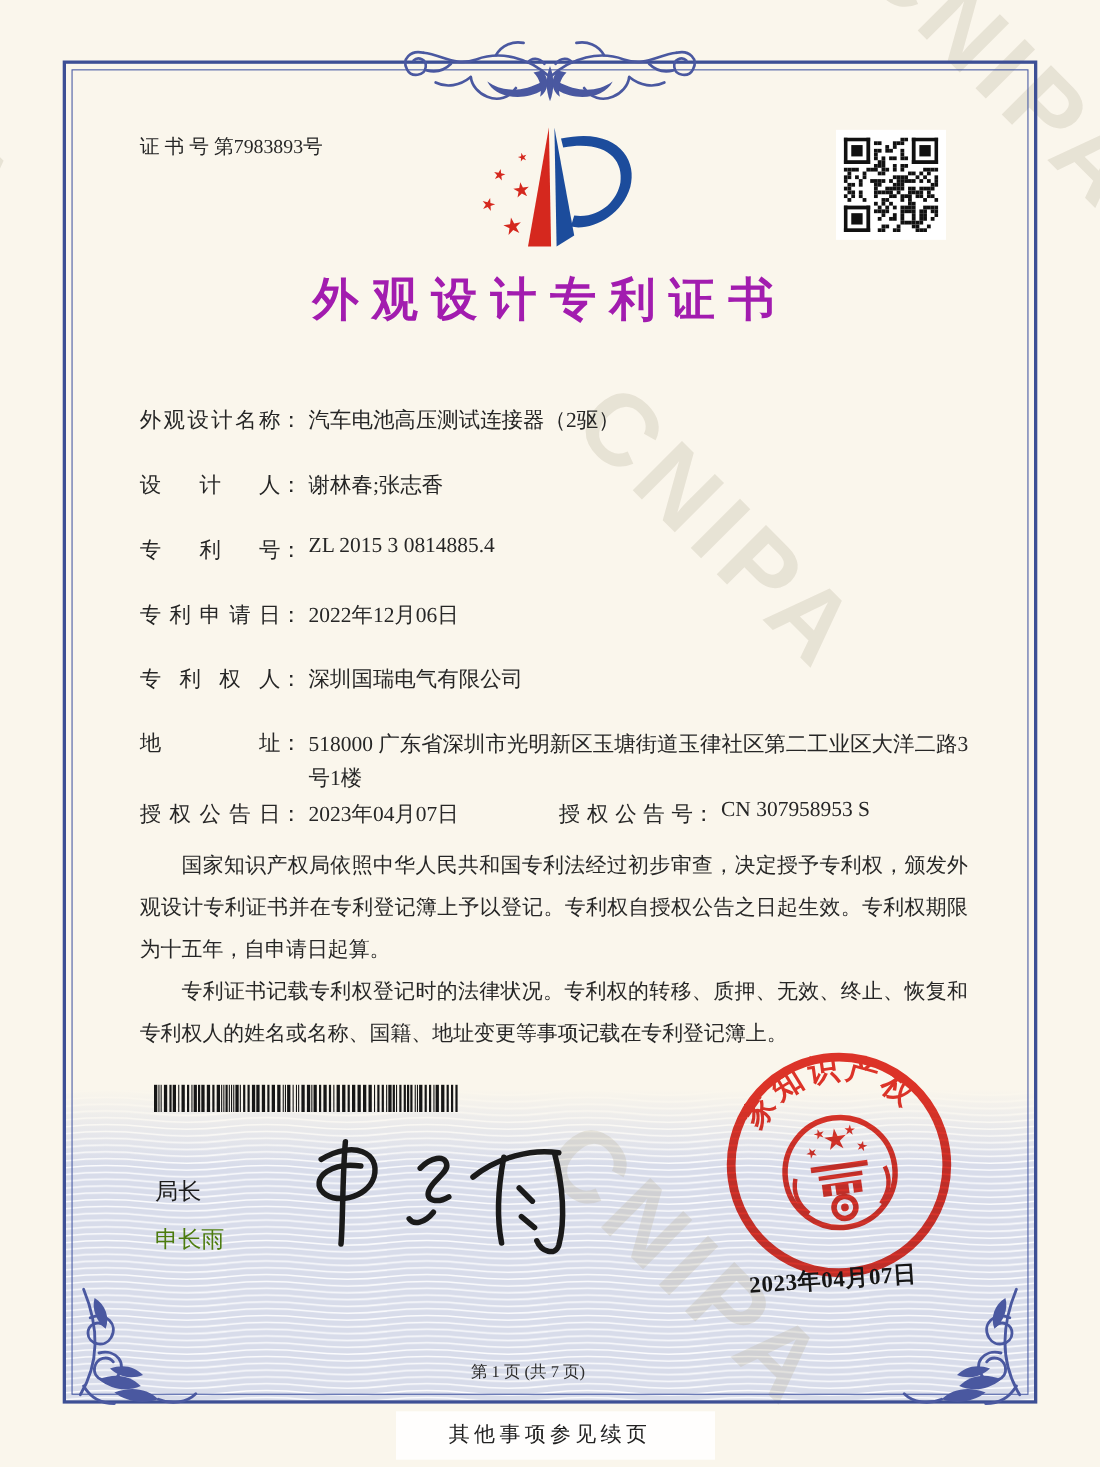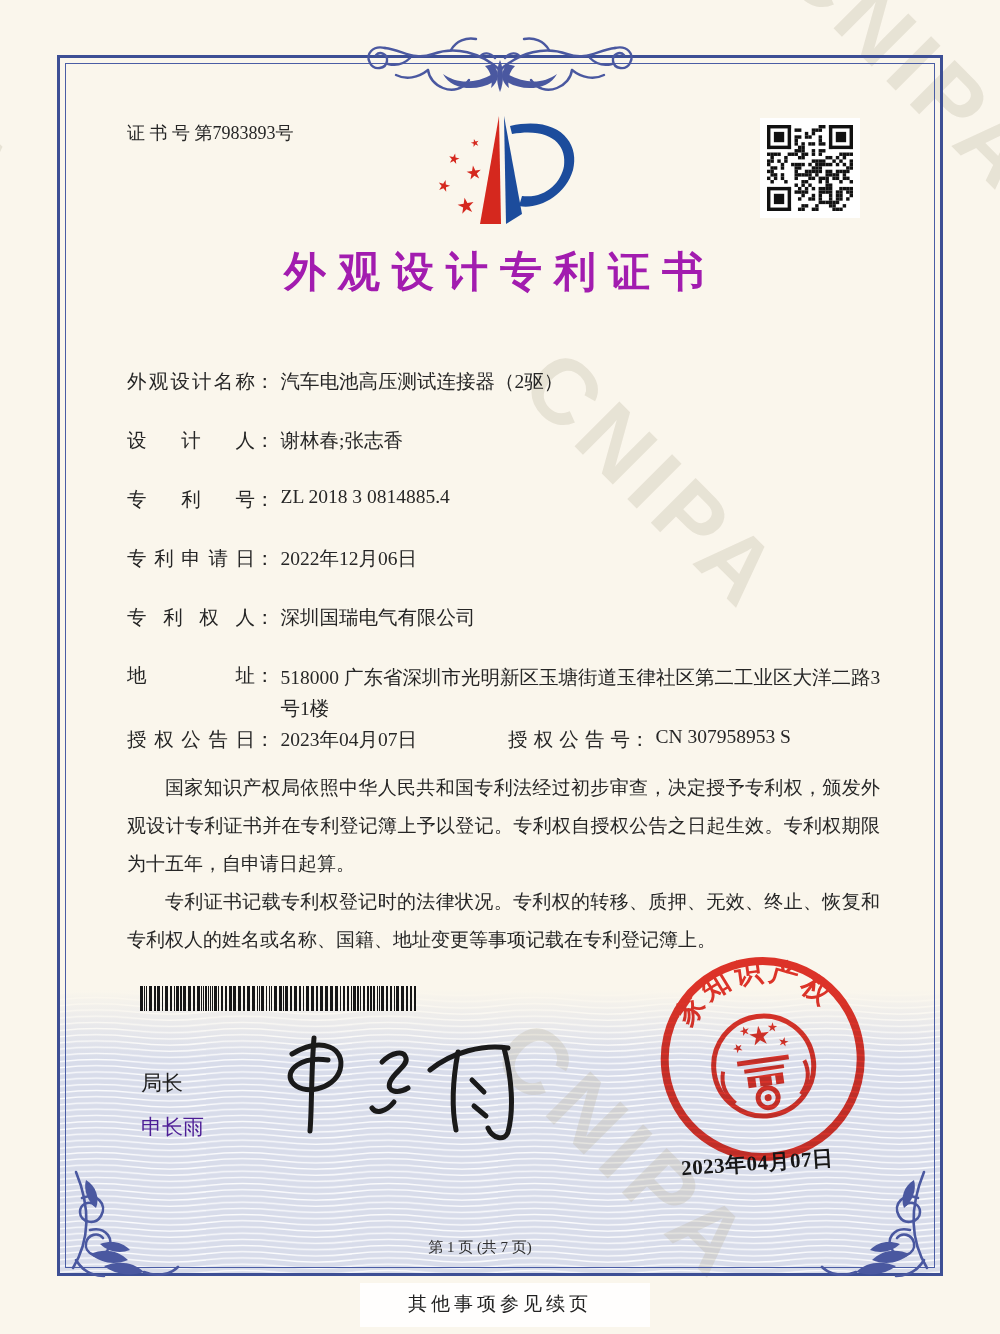--- a/index.html
+++ b/index.html
@@ -46,21 +46,21 @@
   
   .paras{position:absolute;left:127px;top:769px;width:753px;z-index:5;
     font-size:19px;line-height:38px;text-align:justify;}
   .paras p{margin:0;text-indent:2em;}
   
   .barcode{position:absolute;left:140px;top:986px;width:280px;height:25px;z-index:5;line-height:0;}
   
   .sig-title{position:absolute;left:141px;top:1069px;font-size:21px;z-index:5;
     font-family:"Liberation Sans","DejaVu Sans",sans-serif;color:#1c1c1c;}
   .sig-name{position:absolute;left:141px;top:1113px;font-size:21px;z-index:5;
-    font-family:"Liberation Sans","DejaVu Sans",sans-serif;color:#4c1d95;}
+    font-family:"Liberation Sans","DejaVu Sans",sans-serif;color:#4d7c0f;}
   .signature{position:absolute;left:262px;top:1018px;z-index:5;}
   
   .seal{position:absolute;left:648px;top:946px;z-index:6;opacity:.95;mix-blend-mode:multiply;}
   .seal-date{position:absolute;left:681px;top:1149px;z-index:7;font-size:21px;font-weight:bold;
     color:#161616;transform:rotate(-4deg);letter-spacing:.5px;}
   
   .page-indicator{position:absolute;left:0;width:960px;top:1238px;text-align:center;
     font-size:15px;color:#2e2e2e;z-index:5;}
   .footer-strip{position:absolute;left:360px;top:1283px;width:290px;height:44px;
     background:rgba(255,255,255,.88);z-index:5;}
@@ -390,21 +390,21 @@
     <span class="fvalue">汽车电池高压测试连接器（2驱）</span>
   </div>
   <div class="frow" style="top:427px;">
     <span class="flabel">设计人</span>
       <span class="fcolon">：</span>
     <span class="fvalue">谢林春;张志香</span>
   </div>
   <div class="frow" style="top:486px;">
     <span class="flabel">专利号</span>
       <span class="fcolon">：</span>
-    <span class="fvalue">ZL 2018 3 0814885.4</span>
+    <span class="fvalue">ZL 2015 3 0814885.4</span>
   </div>
   <div class="frow" style="top:545px;">
     <span class="flabel">专利申请日</span>
       <span class="fcolon">：</span>
     <span class="fvalue">2022年12月06日</span>
   </div>
   <div class="frow" style="top:604px;">
     <span class="flabel">专利权人</span>
       <span class="fcolon">：</span>
     <span class="fvalue">深圳国瑞电气有限公司</span>

